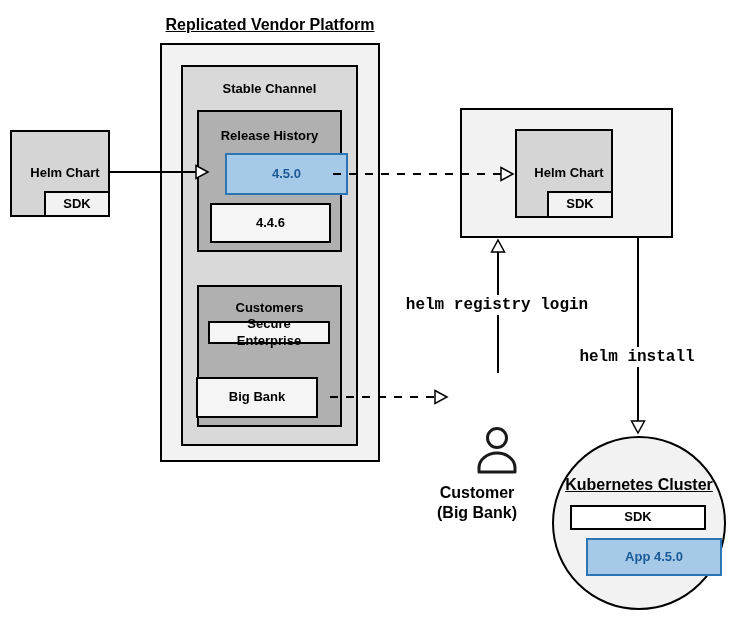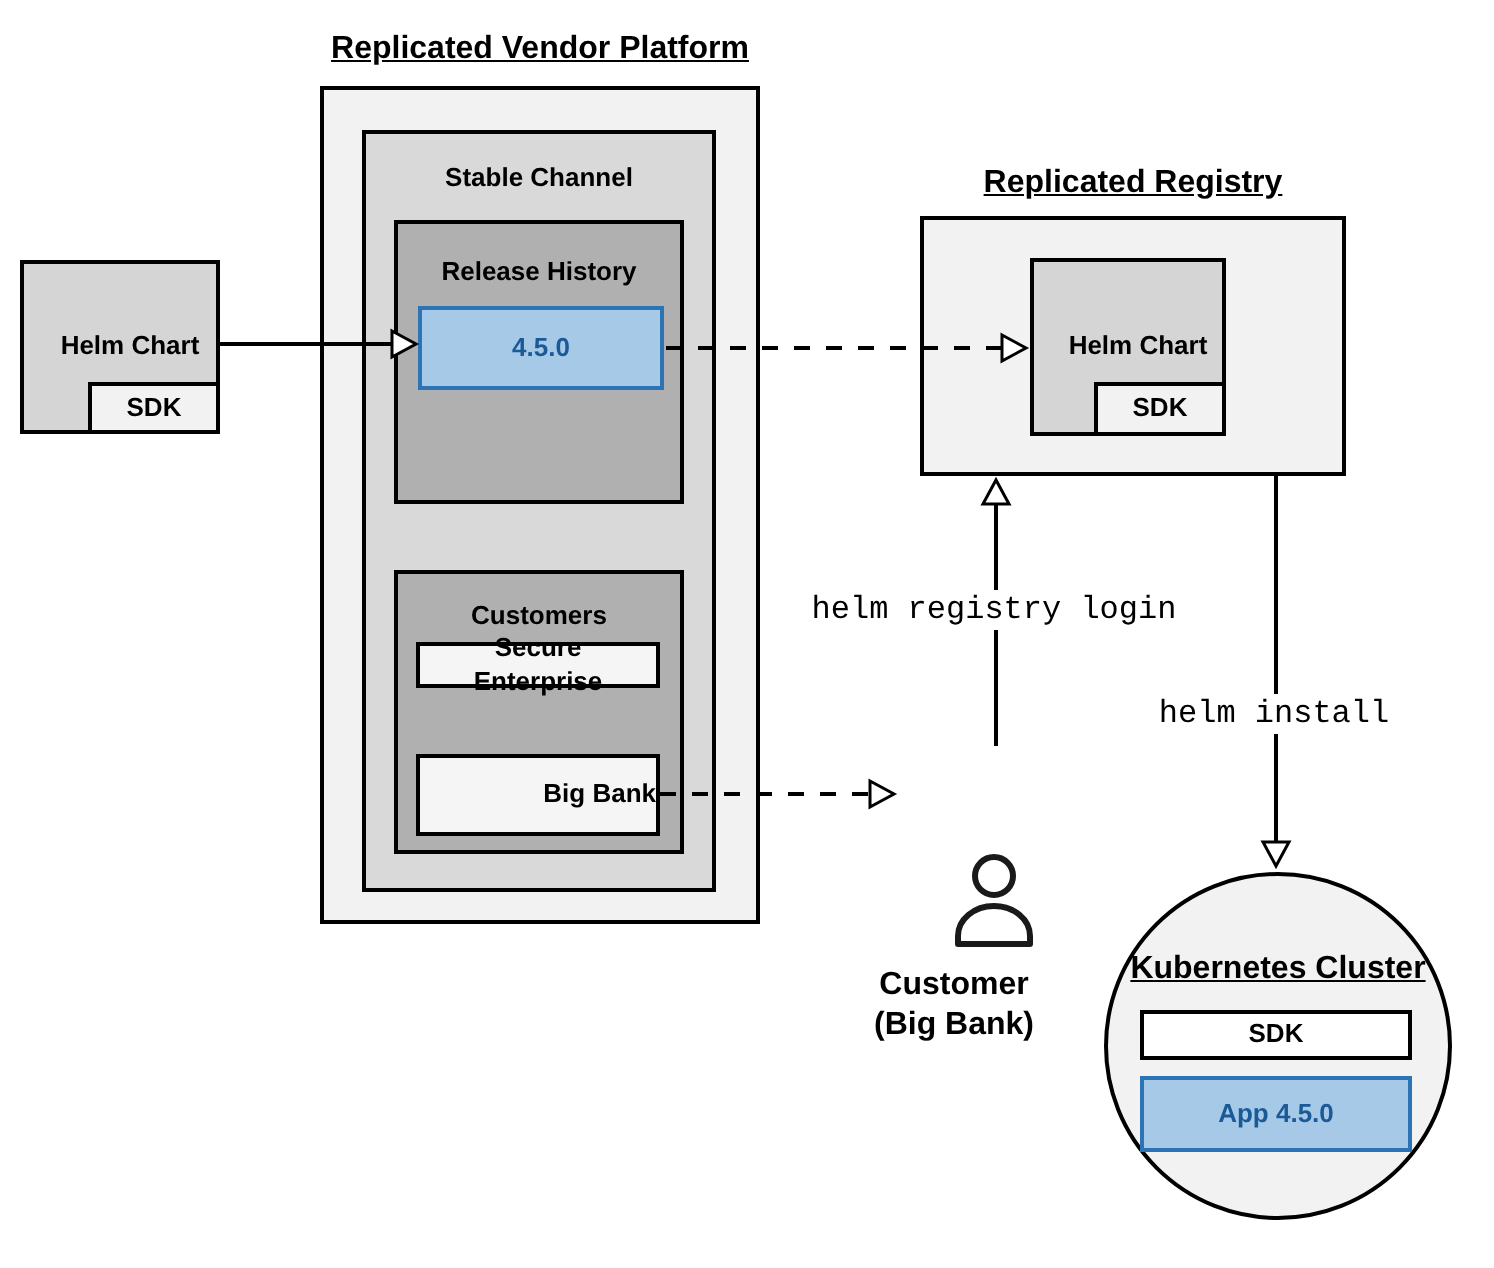--- a/index.html
+++ b/index.html
@@ -18,72 +18,75 @@
   .label-top { align-items:flex-start; }
   .float-label {
     position:absolute; text-align:center; font-weight:bold; font-size:16px;
     line-height:1.25;
     text-decoration:underline;
   }
   .accent {
     background:var(--accent_fill,#a6c9e8);
     border-color:var(--accent_border,#2d74b5);
     color:var(--accent_text,#1a5a96);
+    margin-left:16px;
   }
   .fill-lightest { background:#f2f2f2; }
   .fill-light    { background:#d9d9d9; }
   .fill-mid      { background:#b0b0b0; }
   .fill-item     { background:#f5f5f5; }
   .fill-gray     { background:#d5d5d5;padding-left:10px; }
   .fill-white    { background:#ffffff; }
   .circle { border-radius:50%; }
   .mono-cmd {
     position:absolute; z-index:11; background:#ffffff;
     font-family:"Liberation Mono","DejaVu Sans Mono",monospace;
-    font-weight:normal; font-size:16px; text-align:center; line-height:20px;
+    font-weight:bold; font-size:16px; text-align:center; line-height:20px;
     white-space:nowrap;
   }
   .arrows { position:absolute; left:0; top:0; z-index:10; pointer-events:none; }
   .wrap-55  { max-width:55px;  display:inline-block; }
   .wrap-85  { max-width:85px;  display:inline-block; }
   .wrap-80  { max-width:80px;  display:inline-block; }
 </style>
 </head>
 <body>
 
 <div class="canvas">
 
   <div class="float-label" style="left:160px; top:15px; width:220px;">Replicated Vendor Platform</div>
 
-  <div class="float-label" style="left:460px; top:82px; width:213px;">Replicated Registry</div>
 
   <div class="box fill-lightest" style="left:160px; top:43px; width:220px; height:419px;"></div>
 
   <div class="box fill-light label-top" style="left:181px; top:65px; width:177px; height:381px; padding-top:14px;">
     <span>Stable Channel</span>
   </div>
 
   <div class="box fill-mid label-top" style="left:197px; top:110px; width:145px; height:142px; padding-top:16px;">
     <span>Release History</span>
   </div>
 
   <div class="box accent" style="left:209px; top:153px; width:123px; height:42px;">
     <span>4.5.0</span>
   </div>
 
+  <div class="box fill-item" style="left:210px; top:203px; width:121px; height:40px;">
+    <span>4.4.6</span>
+  </div>
 
   <div class="box fill-mid label-top" style="left:197px; top:285px; width:145px; height:142px; padding-top:13px;">
     <span>Customers</span>
   </div>
 
   <div class="box fill-item" style="left:208px; top:321px; width:122px; height:23px;">
     <span class="wrap-85">Secure Enterprise</span>
   </div>
 
-  <div class="box fill-item" style="left:208px; top:377px; width:122px; height:41px;justify-content:flex-end;">
+  <div class="box fill-item" style="left:196px; top:377px; width:122px; height:41px;">
     <span>Big Bank</span>
   </div>
 
   <div class="box fill-gray" style="left:10px; top:130px; width:100px; height:87px;">
     <span>Helm Chart</span>
   </div>
   <div class="box fill-lightest" style="left:44px; top:191px; width:66px; height:26px;">
     <span>SDK</span>
   </div>
 

